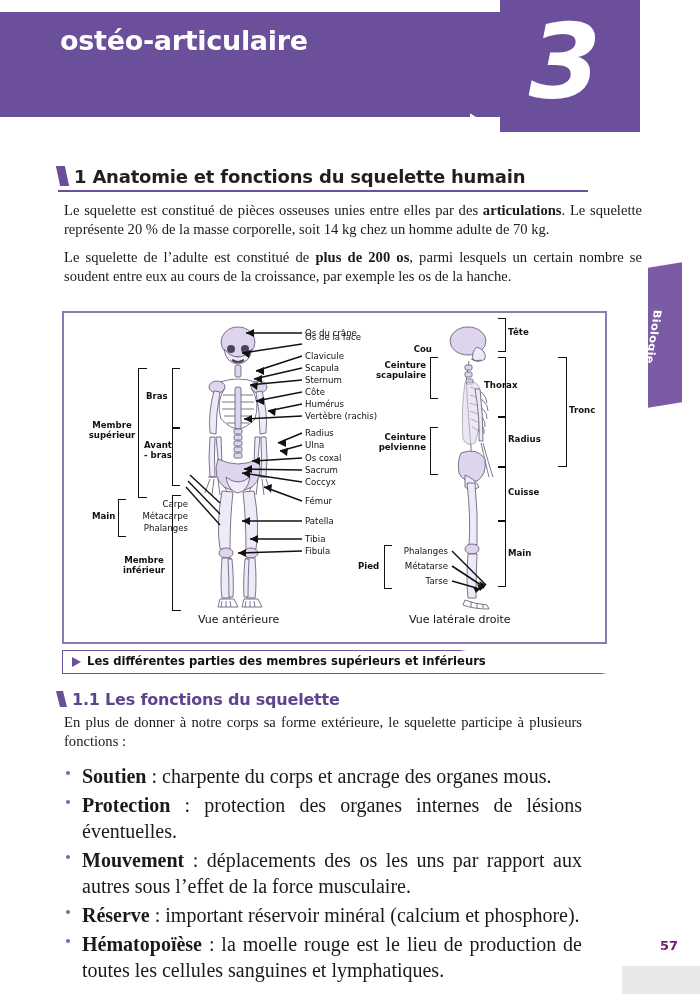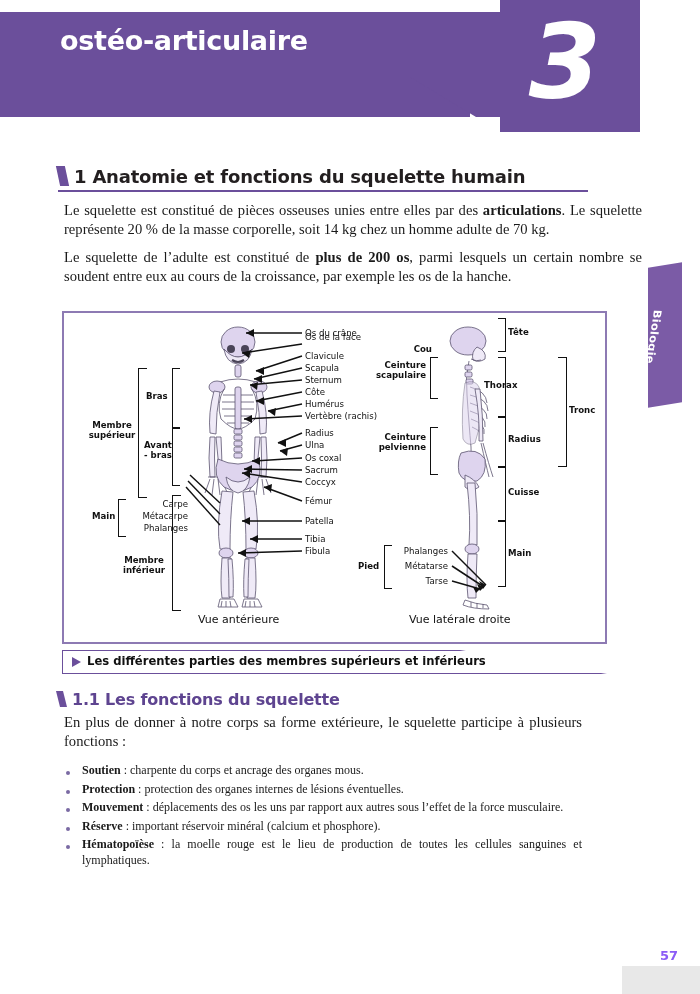--- a/index.html
+++ b/index.html
@@ -115,32 +115,32 @@
     transform:skewX(14deg);vertical-align:-2px;margin-right:7px;
   }
   .h2-text{
     font-family:"DejaVu Sans",sans-serif;font-weight:bold;font-size:16px;
     color:#5e4490;letter-spacing:-0.2px;
   }
   
   ul.fn{margin:12px 58px 0 58px;padding:0;list-style:none;}
   ul.fn li{
     position:relative;padding-left:24px;margin-bottom:3px;
-    font-size:12px;line-height:1.30;text-align:justify;
+    font-size:20px;line-height:1.30;text-align:justify;
   }
   ul.fn li::before{
     content:"";position:absolute;left:8px;top:8px;width:4px;height:4px;
     border-radius:50%;background:#7a6aa3;
   }
   ul.fn li b{font-weight:bold;}
   
   #page-number{
-    position:absolute;right:22px;bottom:31px;
+    position:absolute;right:22px;bottom:41px;
     font-family:"DejaVu Sans",sans-serif;font-weight:bold;font-size:13px;
-    color:#8b5cf6;
+    color:#701a75;
   }
   #footer-block{
     position:absolute;right:0;bottom:0;width:78px;height:28px;
     background:#e8e8e8;
   }
   
   .bone{fill:#efeaf7;stroke:#5c5470;stroke-width:.8;}
   .bone2{fill:#ded4ee;stroke:#5c5470;stroke-width:.8;}
   .boneline{stroke:#5c5470;stroke-width:.8;fill:none;}
 </style>

